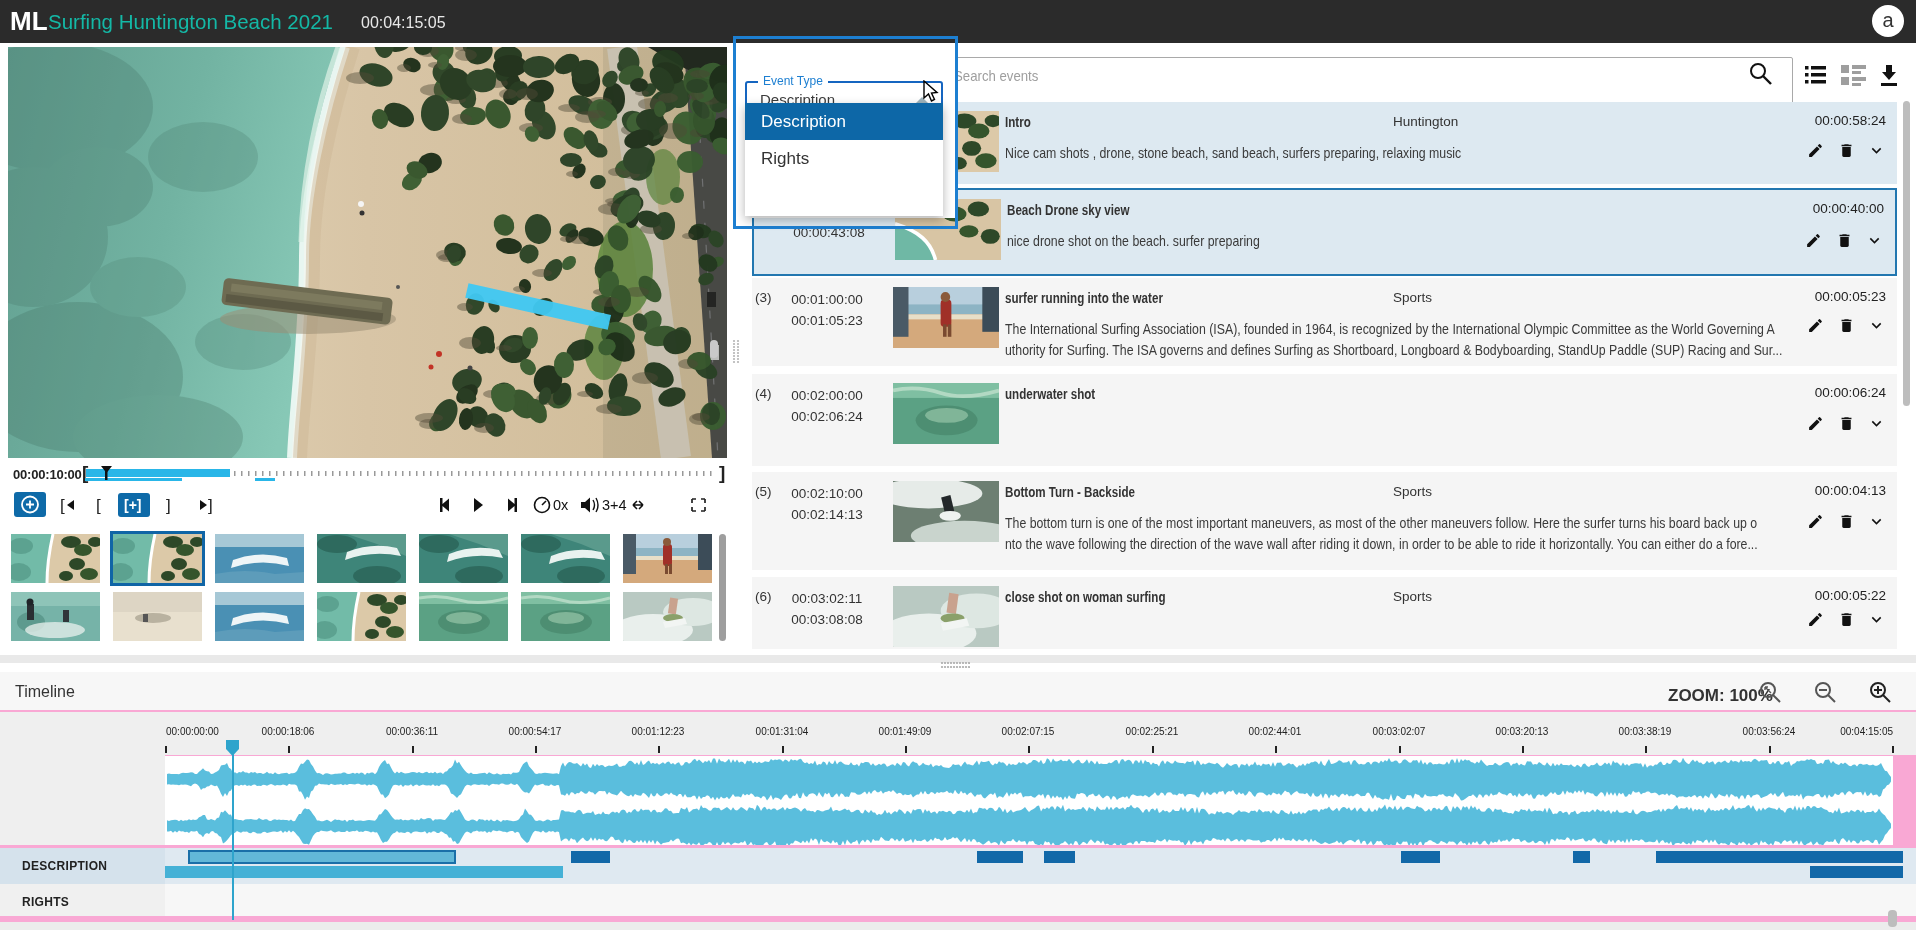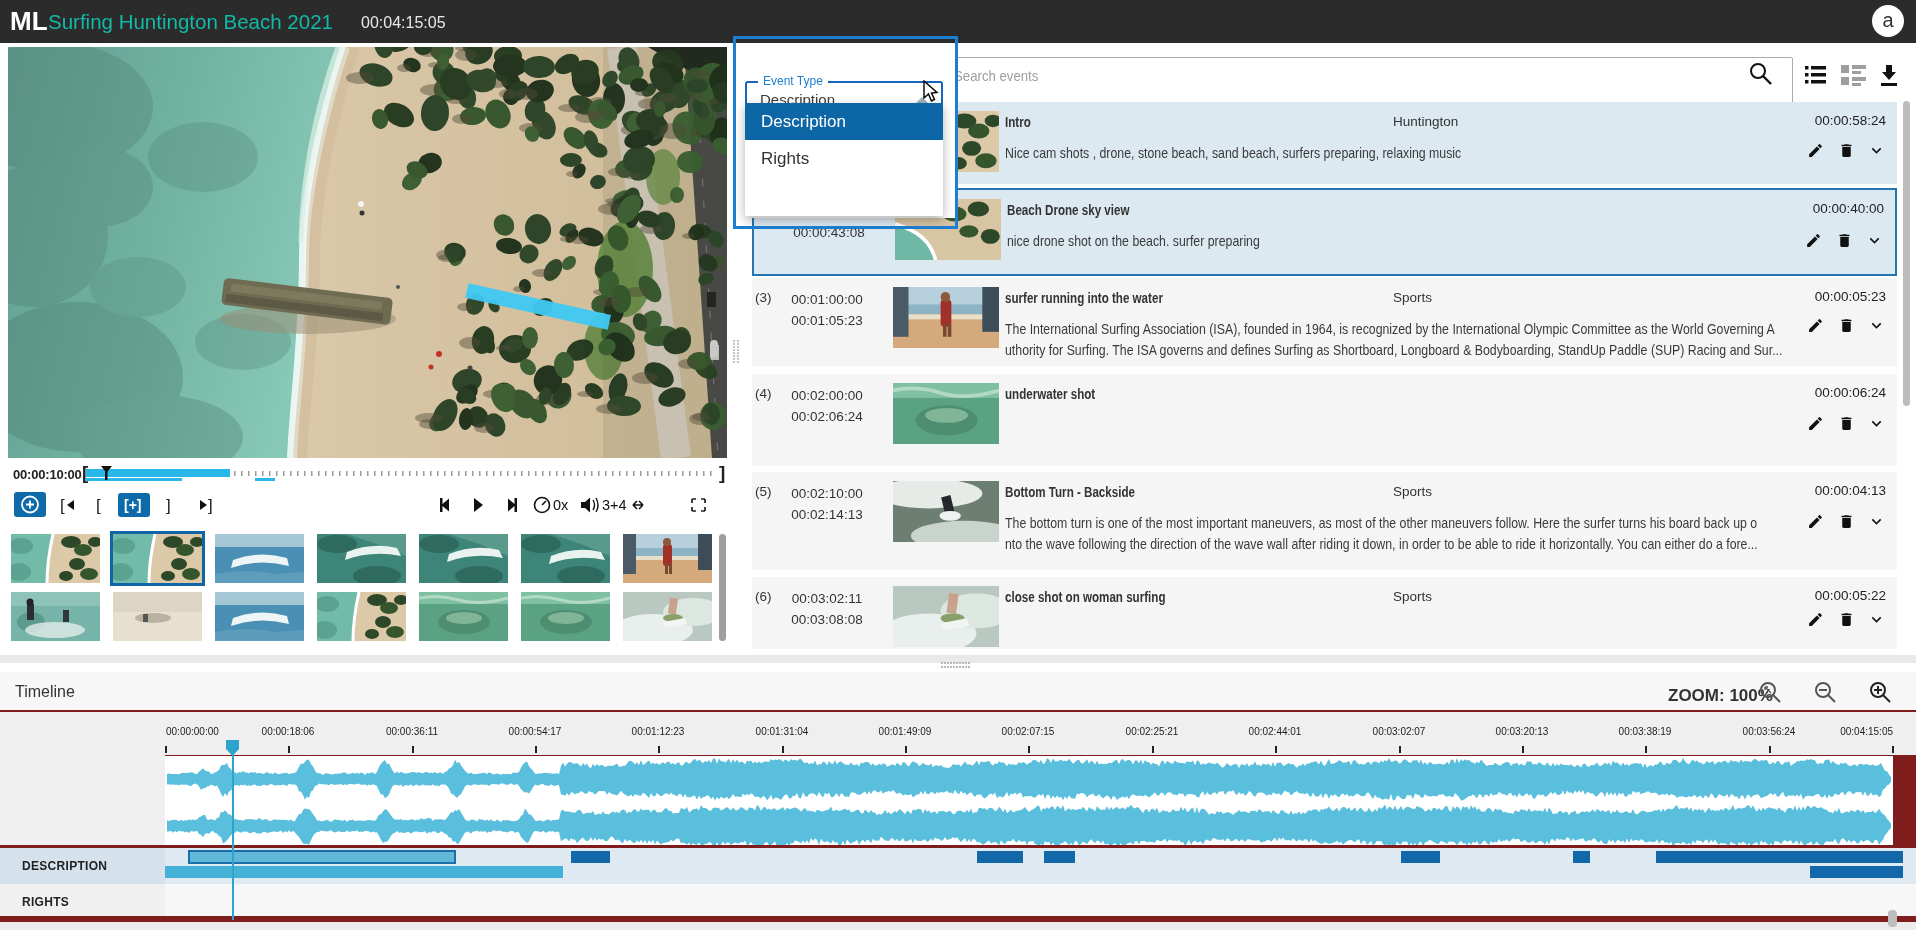--- a/index.html
+++ b/index.html
@@ -38,21 +38,21 @@
 #fieldset { position:absolute; left:9px; top:19px; width:198px; height:36px; border:2px solid #1565c0; border-radius:3px; background:#fff;margin-top:23px; }
 #fieldset .lbl { position:absolute; left:11px; top:-9px; background:#fff; padding:0 5px; color:#1d7fd1; font-size:12px; }
 #fieldset .val { position:absolute; left:13px; top:8px; color:#3c3c3c; font-size:15px; }
 #fieldset .arr { position:absolute; right:13px; top:14px; width:0; height:0; border-left:6px solid transparent; border-right:6px solid transparent; border-bottom:6px solid #9fb4bd; }
 #menu { position:absolute; left:9px; top:64px; width:198px; height:113px; background:#fff; box-shadow:0 4px 10px rgba(0,0,0,.3); }
 #menu .item { height:37px; line-height:37px; padding-left:16px; font-size:17px; color:#333; }
 #menu .item.sel { background:#0d67a7; color:#fff; }
 #cursor { position:absolute; left:922px; top:80px; z-index:40; }
 #midstrip { position:absolute; left:0; top:655px; width:1916px; height:8px; background:#e9e9e9; }
 #midstrip .grip { position:absolute; left:940px; top:0px; }
-#tl { position:absolute; left:0; top:672px; width:1916px; height:258px; background:#7f1d1d; }
+#tl { position:absolute; left:0; top:672px; width:1916px; height:258px; background:#f9a8d4; }
 #tlhead { position:absolute; left:0; top:0px; width:1916px; height:38px; background:#f7f7f7; }
 #tlhead .t { position:absolute; left:15px; top:11px; font-size:16px; color:#333; }
 #tlhead .zoom { position:absolute; left:1668px; top:14px; font-size:17px; font-weight:bold; color:#333; }
 #ruler { position:absolute; left:0; top:40px; width:1916px; height:43px; background:#efefef; }
 .ticklab { position:absolute; top:14px; font-size:10px; color:#222; white-space:nowrap; }
 .tick { position:absolute; top:34px; width:2px; height:7px; background:#222; }
 #waveleft { position:absolute; left:0; top:83px; width:165px; height:90px; background:#efefef; }
 #wavebg { position:absolute; left:165px; top:84px; width:1728px; height:89px; background:#fff; }
 #trdesc { position:absolute; left:0; top:176px; width:1916px; height:36px; background:#dfe9f1; }
 #trdesc .lab { position:absolute; left:0; top:0; width:165px; height:36px; background:#d5e2ec; }

